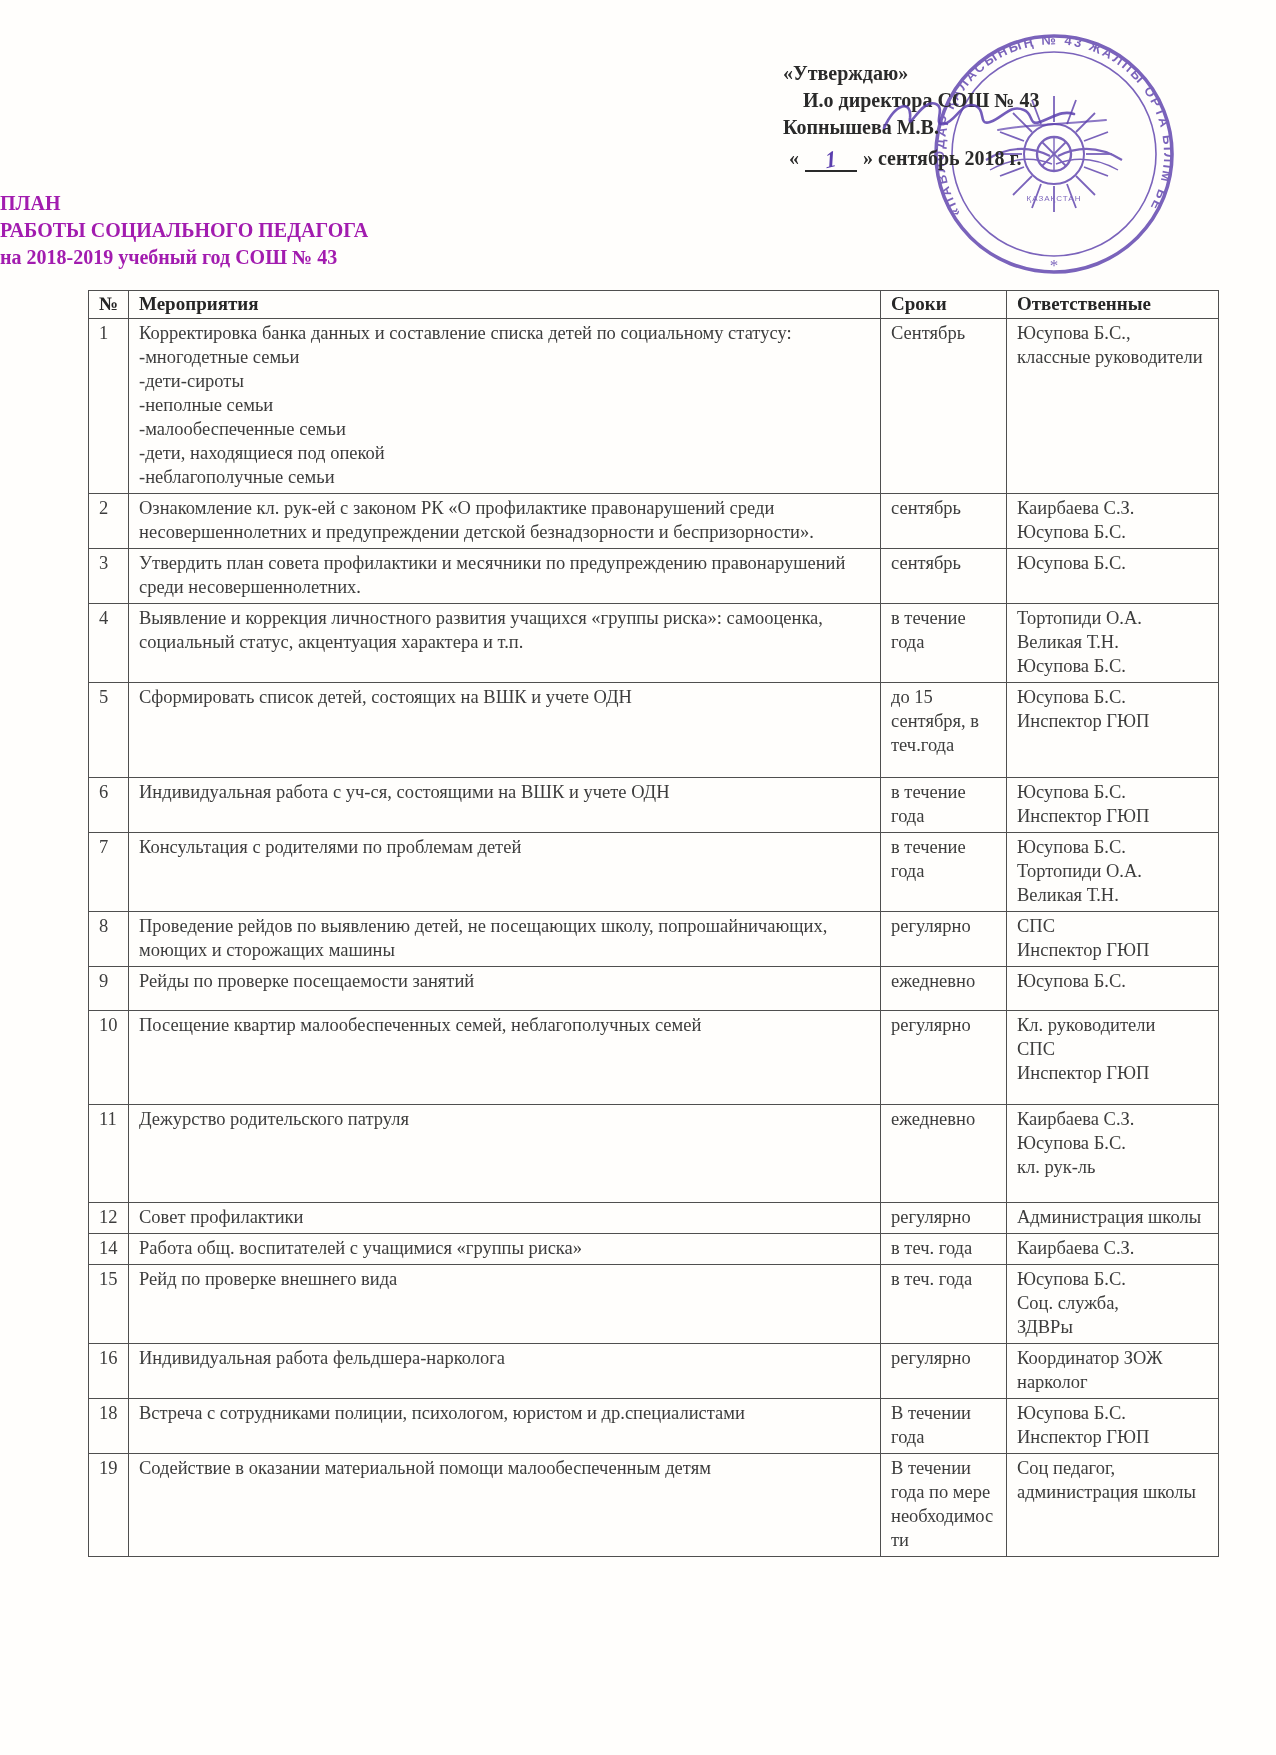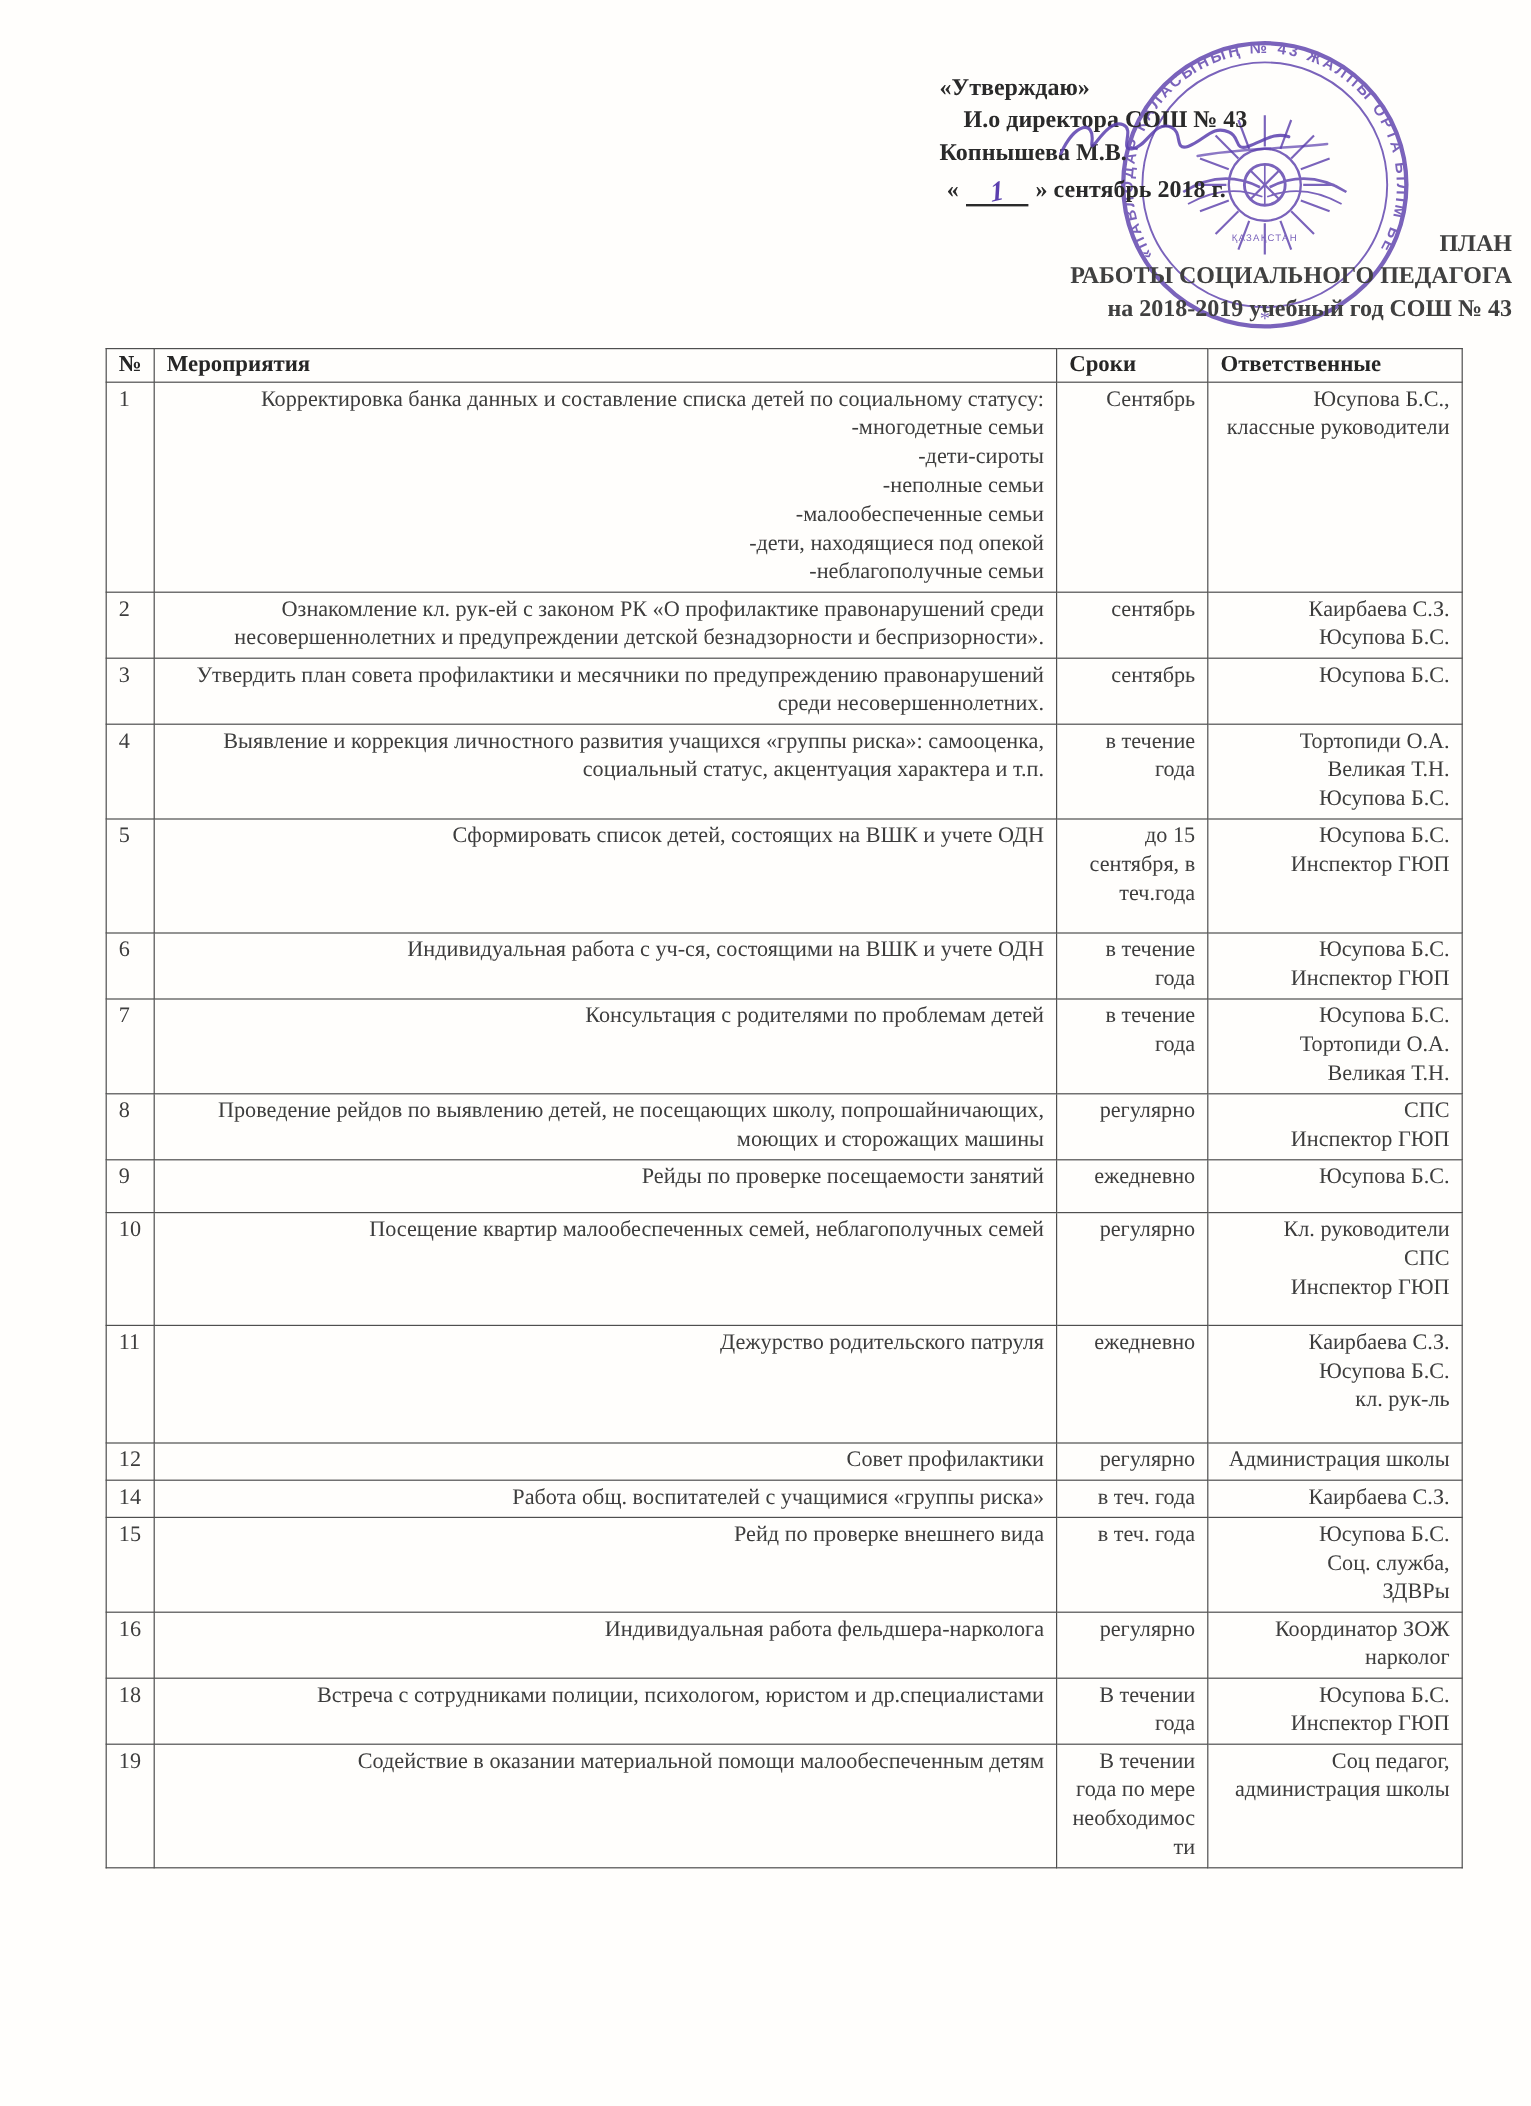--- a/index.html
+++ b/index.html
@@ -30,21 +30,21 @@
     font-family:"Liberation Serif",serif;
   }
 
   
   .stamp { position:absolute; left:928px; top:28px; z-index:1; }
   .signature { position:absolute; left:878px; top:80px; z-index:3; }
 
   
   .doc-title {
     position:absolute; left:0; top:190px; width:1260px;
-    text-align:right; font-weight:bold; color:#404040;
+    text-align:left; font-weight:bold; color:#a21caf;
     font-size:20px; line-height:27px; z-index:2;
   }
 
   
   table.plan {
     position:absolute; left:88px; top:290px;
     width:1130px; border-collapse:collapse; table-layout:fixed;
     font-size:18.5px; line-height:24px; color:#3d3d3d;
     z-index:2;
   }
@@ -55,21 +55,21 @@
   table.plan th, table.plan td {
     border:1.6px solid #4f4f4f;
     vertical-align:top;
     padding:2px 10px 4px 10px;
     overflow-wrap:break-word;
   }
   table.plan th {
     text-align:left; font-weight:bold; color:#262626;
     font-size:19px; padding-top:1px; padding-bottom:2px;
   }
-  td.c-act, td.c-resp, td.c-time { white-space:pre-line;text-align:right; }
+  td.c-act, td.c-resp, td.c-time { white-space:pre-line; }
   td.c-num { padding-left:8px; }
   
   tbody tr:nth-child(5)  { height:95px; }
   tbody tr:nth-child(9)  { height:44px; }
   tbody tr:nth-child(10) { height:94px; }
   tbody tr:nth-child(11) { height:98px;margin-top:40px; }
   tbody tr:nth-child(19) { height:130px;font-style:italic; }
 </style>
 </head>
 <body>

